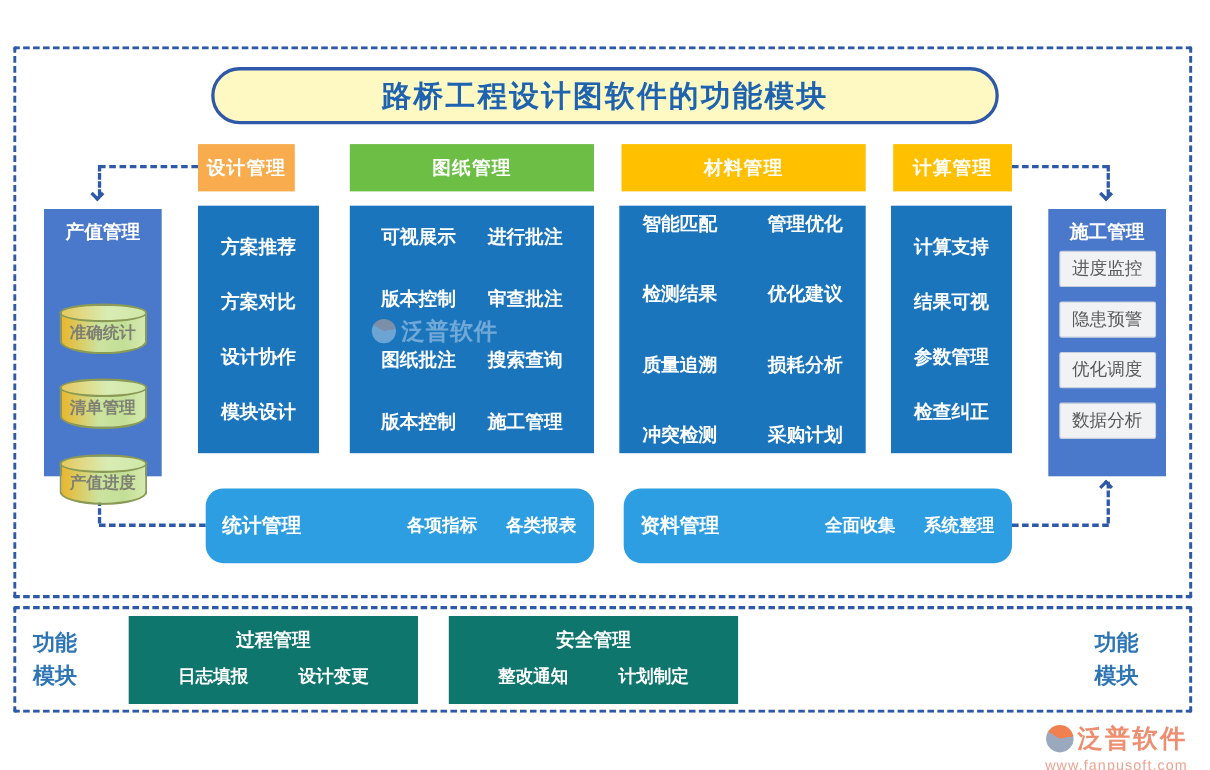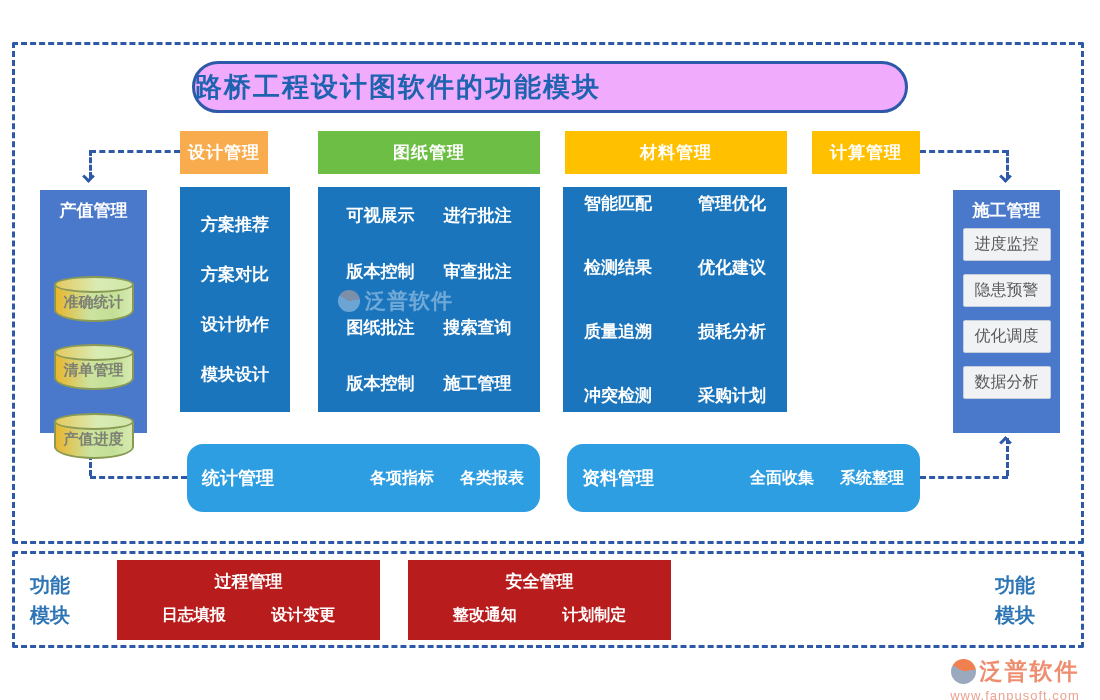--- a/index.html
+++ b/index.html
@@ -5,22 +5,22 @@
   * { margin:0; padding:0; box-sizing:border-box; }
   html,body { width:1100px; height:700px; background:#ffffff;
     font-family:"Liberation Sans","DejaVu Sans",sans-serif; }
   #canvas { position:relative; width:1100px; height:700px; background:#fff; overflow:hidden; }
 
   .dashed-frame { position:absolute; border:3px dashed #2e59a8; border-radius:2px; }
   #main-frame  { left:12px; top:42px;  width:1072px; height:502px; }
   #lower-frame { left:12px; top:551px; width:1072px; height:97px; }
 
   #title-box { position:absolute; left:192px; top:61px; width:716px; height:52px;
-    background:#f0abfc; border:3px solid #2e59a8; border-radius:26px;
-    display:flex; align-items:center; z-index:5; }
+    background:#fef9c3; border:3px solid #2e59a8; border-radius:26px;
+    display:flex; align-items:center; justify-content:center; z-index:5; }
   #title-box span { font-size:27px; font-weight:bold; color:#1e63b0; letter-spacing:2px; }
 
   .col-header { position:absolute; top:131px; height:43px; display:flex;
     align-items:center; justify-content:center; color:#fff; font-size:17px;
     font-weight:bold; z-index:4; letter-spacing:1px; }
   #hdr-0 { left:180px; width:88px;  background:#f9ac4d; }
   #hdr-1 { left:318px; width:222px; background:#6cbe45; }
   #hdr-2 { left:565px; width:222px; background:#ffc000; }
   #hdr-3 { left:812px; width:108px; background:#ffc000; }
 
@@ -62,21 +62,21 @@
   #mid-bar-0 { left:187px; }
   #mid-bar-1 { left:567px;text-align:right; }
   .mid-bar .mb-title { font-size:18px; font-weight:bold; margin-right:auto; }
   .mid-bar .mb-item  { font-size:16px; font-weight:bold; margin-left:26px; white-space:nowrap; }
 
   .side-label { position:absolute; top:570px; width:74px; color:#2e75b6; font-size:20px;
     font-weight:bold; line-height:30px; white-space:pre-line; z-index:3; }
   #side-label-left  { left:30px; }
   #side-label-right { left:995px; }
 
-  .bottom-box { position:absolute; top:560px; width:263px; height:80px; background:#b91c1c;
+  .bottom-box { position:absolute; top:560px; width:263px; height:80px; background:#0f766e;
     color:#fff; z-index:3; }
   #bbox-0 { left:117px; } #bbox-1 { left:408px; } #bbox-2 { left:698px; }
   .bottom-box .bb-title { text-align:center; font-size:17px; font-weight:bold; margin-top:10px; }
   .bottom-box .bb-row { display:flex; justify-content:space-around; padding:0 22px; margin-top:12px; }
   .bottom-box .bb-item { font-size:16px; font-weight:bold; }
 
   .hline { position:absolute; border-top:3px dashed #2e59a8; height:0; z-index:2; }
   .vline { position:absolute; border-left:3px dashed #2e59a8; width:0; z-index:2; }
   .chev { position:absolute; width:9px; height:9px; border-right:3px solid #2e59a8;
     border-bottom:3px solid #2e59a8; z-index:2; }
@@ -137,20 +137,26 @@
     <span class="mod-item">智能匹配</span>
     <span class="mod-item">管理优化</span>
     <span class="mod-item">检测结果</span>
     <span class="mod-item">优化建议</span>
     <span class="mod-item">质量追溯</span>
     <span class="mod-item">损耗分析</span>
     <span class="mod-item">冲突检测</span>
     <span class="mod-item">采购计划</span>
   </div>
 
+  <div id="col-3" class="module-col col-single">
+    <span class="mod-item">计算支持</span>
+    <span class="mod-item">结果可视</span>
+    <span class="mod-item">参数管理</span>
+    <span class="mod-item">检查纠正</span>
+  </div>
 
   <div id="panel-left" class="side-panel">
     <div class="panel-title">产值管理</div>
     <div class="cyl">
       <div class="cyl-body"></div>
       <div class="cyl-top"></div>
       <div class="cyl-label">准确统计</div>
     </div>
     <div class="cyl">
       <div class="cyl-body"></div>

